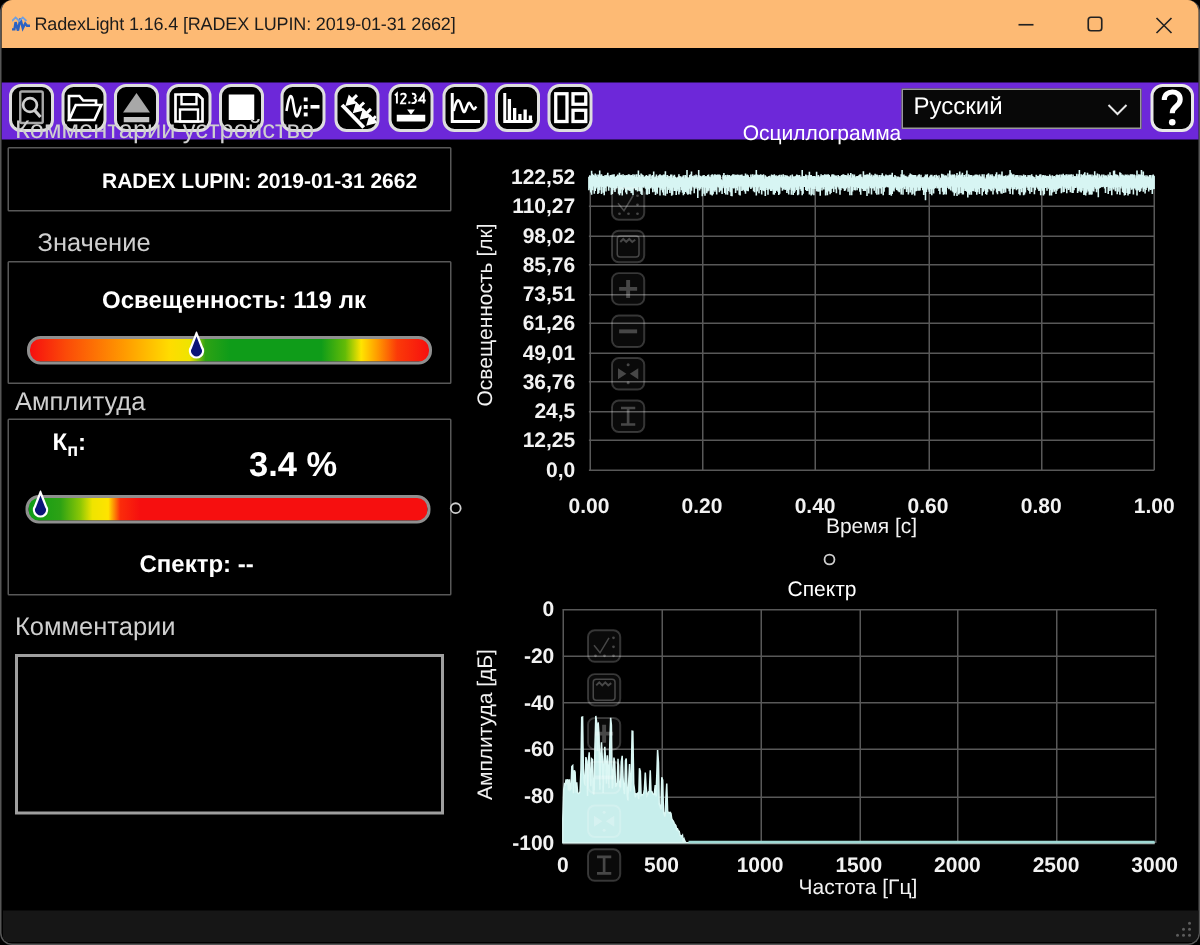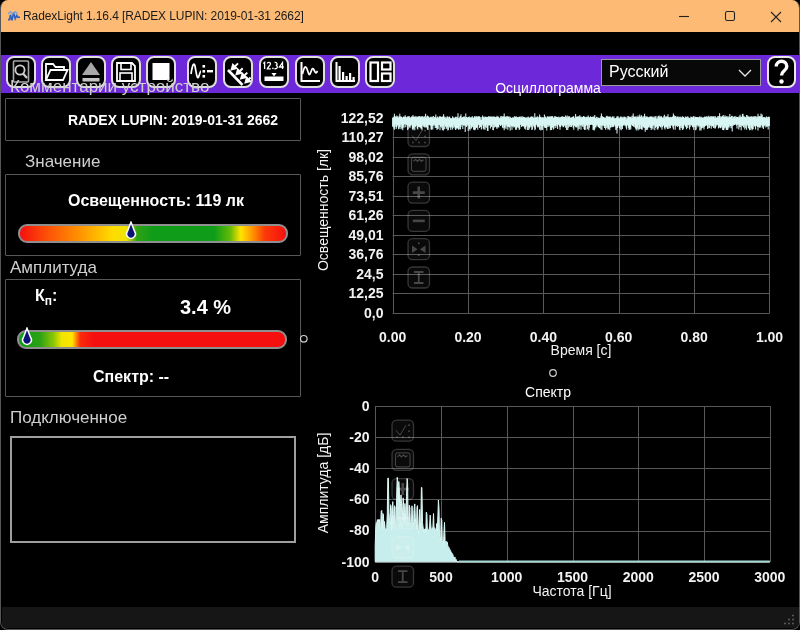--- a/index.html
+++ b/index.html
@@ -161,31 +161,31 @@
   <div class="panelbox" style="top:174px;height:82px;"></div>
   <div class="bval" style="left:33px;top:192px;">Освещенность: 119 лк</div>
   <div class="gaugewrap" style="left:17px;top:224px;width:270px;height:19px;background:linear-gradient(to right,#f60f0f 0%,#fb4a08 9%,#ff9c00 24%,#ffdc00 35%,#efe400 40%,#2da214 44%,#0f9c19 50%,#0f9c19 73%,#63bb07 79%,#ffe400 83%,#ff9c00 87%,#fb3a08 92%,#f60f0f 100%);"></div>
   <svg style="left:124px;top:221px" width="12" height="23" viewBox="0 0 12 23">
     <path d="M6 1.2 L9.6 10.5 A4.35 4.35 0 1 1 2.4 10.5 Z" fill="#0a1478" stroke="#fff" stroke-width="1.5"></path>
   </svg>
 
   <div class="sechdr" style="left:9px;top:258px;">Амплитуда</div>
   <div class="panelbox" style="top:279px;height:118px;"></div>
   <div class="bval" style="left:0;top:287px;">К<span style="font-size:12px;vertical-align:-4px;">п</span>:</div>
-  <div class="bval" style="left:145px;top:296px;font-size:20px;">3.4 %</div>
+  <div class="bval" style="left:131px;top:296px;font-size:23px;">3.4 %</div>
   <div class="gaugewrap" style="left:16px;top:330px;width:270px;height:19px;background:linear-gradient(to right,#0e9c17 0%,#2da214 8%,#8cc705 13%,#efe400 16%,#ffe400 20%,#fb2c0a 23%,#f60f0f 28%,#f60f0f 100%);"></div>
   <svg style="left:20px;top:327px" width="12" height="23" viewBox="0 0 12 23">
     <path d="M6 1.2 L9.6 10.5 A4.35 4.35 0 1 1 2.4 10.5 Z" fill="#0a1478" stroke="#fff" stroke-width="1.5"></path>
   </svg>
   <div class="bval" style="left:58px;top:368px;">Спектр: --</div>
   <svg style="left:297px;top:333px" width="12" height="12">
       <circle cx="5.8" cy="5.8" r="3.3" fill="none" stroke="#cfcfcf" stroke-width="1.2"></circle>
     </svg>
 
-  <div class="sechdr" style="left:9px;top:408px;">Подключенное</div>
+  <div class="sechdr" style="left:9px;top:408px;">Комментарии</div>
   <div style="position:absolute;left:9px;top:436px;width:286px;height:107px;border:2px solid #9f9f9f;background:#000;"></div>
 
   <svg style="left:300px;top:70px" width="500" height="312" viewBox="0 0 500 312">
     <text x="247" y="23" text-anchor="middle" class="ctitle">Осциллограмма</text>
     <text x="27" y="140" text-anchor="middle" class="axlbl" transform="rotate(-90 27 140)">Освещенность [лк]</text>
     <g class="grid">
 <line x1="91.6" y1="48.5" x2="468.5" y2="48.5"></line>
 <line x1="91.6" y1="67.5" x2="468.5" y2="67.5"></line>
 <line x1="91.6" y1="87.5" x2="468.5" y2="87.5"></line>
 <line x1="91.6" y1="106.5" x2="468.5" y2="106.5"></line>

